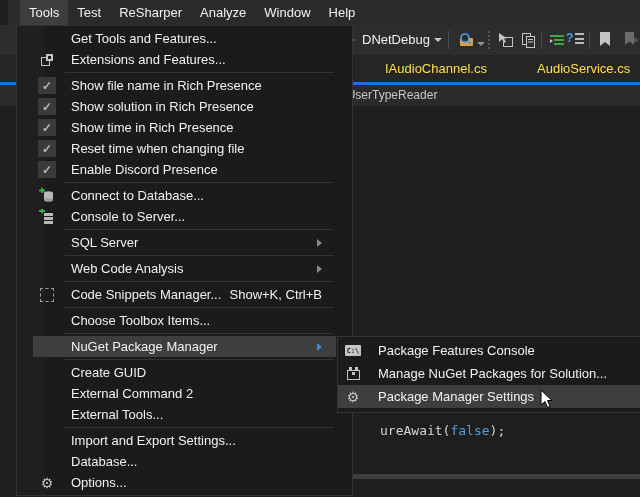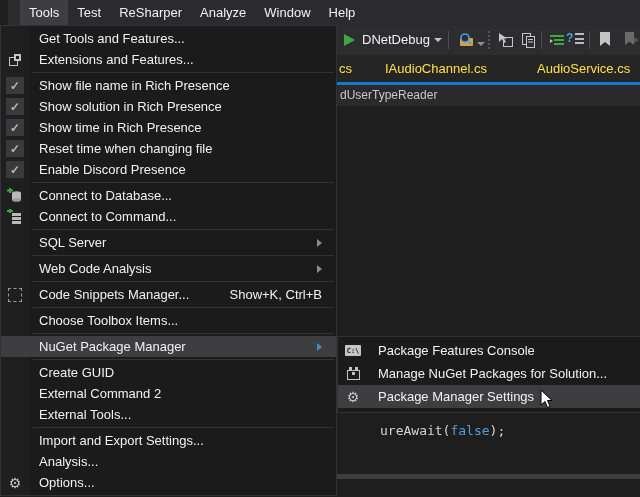--- a/index.html
+++ b/index.html
@@ -33,22 +33,22 @@
   .navbar{position:absolute;top:85px;left:0;right:0;height:21px;background:#2a2a2b;z-index:1;}
   .navtext{position:absolute;left:340px;line-height:21px;color:#c8c8c8;font-size:12px;}
 
   
   .editor{position:absolute;top:106px;left:0;right:0;bottom:0;background:#1e1e1e;z-index:0;}
   .code{position:absolute;font-family:"DejaVu Sans Mono",monospace;font-size:13px;color:#d4d4d4;white-space:pre;margin-left:40px;}
   .kw{color:#569cd6;}
   .hband{position:absolute;top:474px;left:337px;right:0;height:5px;background:#3e3e42;z-index:1;}
 
   
-  .menu{position:absolute;left:0;top:25px;width:337px;height:471px;background:#1b1b1c;border:1px solid #333337;
-        box-sizing:border-box;padding:2px 0;z-index:4;}
+  .menu{position:absolute;left:16px;top:25px;width:337px;height:471px;background:#1b1b1c;border:1px solid #333337;
+        box-sizing:border-box;padding:2px 16px;z-index:4;}
   .gutter{position:absolute;left:0;top:0;bottom:0;width:28px;background:#1f1f20;}
   .mrow{position:relative;height:21px;display:flex;align-items:center;padding-left:38px;padding-right:14px;}
   .mrow.hl{background:#3e3e40;}
   .mlabel{color:#f1f1f1;}
   .msep{height:1px;background:#333337;margin:2px 2px 2px 32px;}
   .mshortcut{margin-left:auto;color:#f1f1f1;}
   .arrow{margin-left:auto;width:0;height:0;border-left:5px solid #8a8a8a;border-top:4px solid transparent;border-bottom:4px solid transparent;}
   .arrow.blue{border-left-color:#3d8bd4;}
   .micon{position:absolute;left:5px;top:2px;width:18px;height:17px;display:flex;align-items:center;justify-content:center;}
   .micon.check{background:#3a3a3d;color:#b8b8b8;font-size:12px;font-weight:bold;}
@@ -209,21 +209,21 @@
     <div class="mrow">
       <span class="micon">
         <svg width="16" height="16" viewBox="0 0 16 16">
             <rect x="5" y="4" width="9" height="3" fill="#b9b9b9"></rect>
             <rect x="5" y="8" width="9" height="3" fill="#b9b9b9"></rect>
             <rect x="5" y="12" width="9" height="3" fill="#b9b9b9"></rect>
             <rect x="2" y="0" width="2" height="4" fill="#3fa845"></rect>
             <rect x="0" y="1" width="6" height="2" fill="#3fa845"></rect>
           </svg>
       </span>
-      <span class="mlabel">Connect to Command...</span>
+      <span class="mlabel">Console to Server...</span>
     </div>
     <div class="msep"></div>
 
     <div class="mrow">
       <span class="mlabel">SQL Server</span>
       <span class="arrow"></span>
     </div>
     <div class="msep"></div>
 
     <div class="mrow">
@@ -260,21 +260,21 @@
     </div>
     <div class="mrow">
       <span class="mlabel">External Tools...</span>
     </div>
     <div class="msep"></div>
 
     <div class="mrow">
       <span class="mlabel">Import and Export Settings...</span>
     </div>
     <div class="mrow">
-      <span class="mlabel">Analysis...</span>
+      <span class="mlabel">Database...</span>
     </div>
     <div class="mrow">
       <span class="micon gear">⚙</span>
       <span class="mlabel">Options...</span>
     </div>
   </div>
 
   <div class="submenu">
     <div class="srow">
       <span class="sicon">

